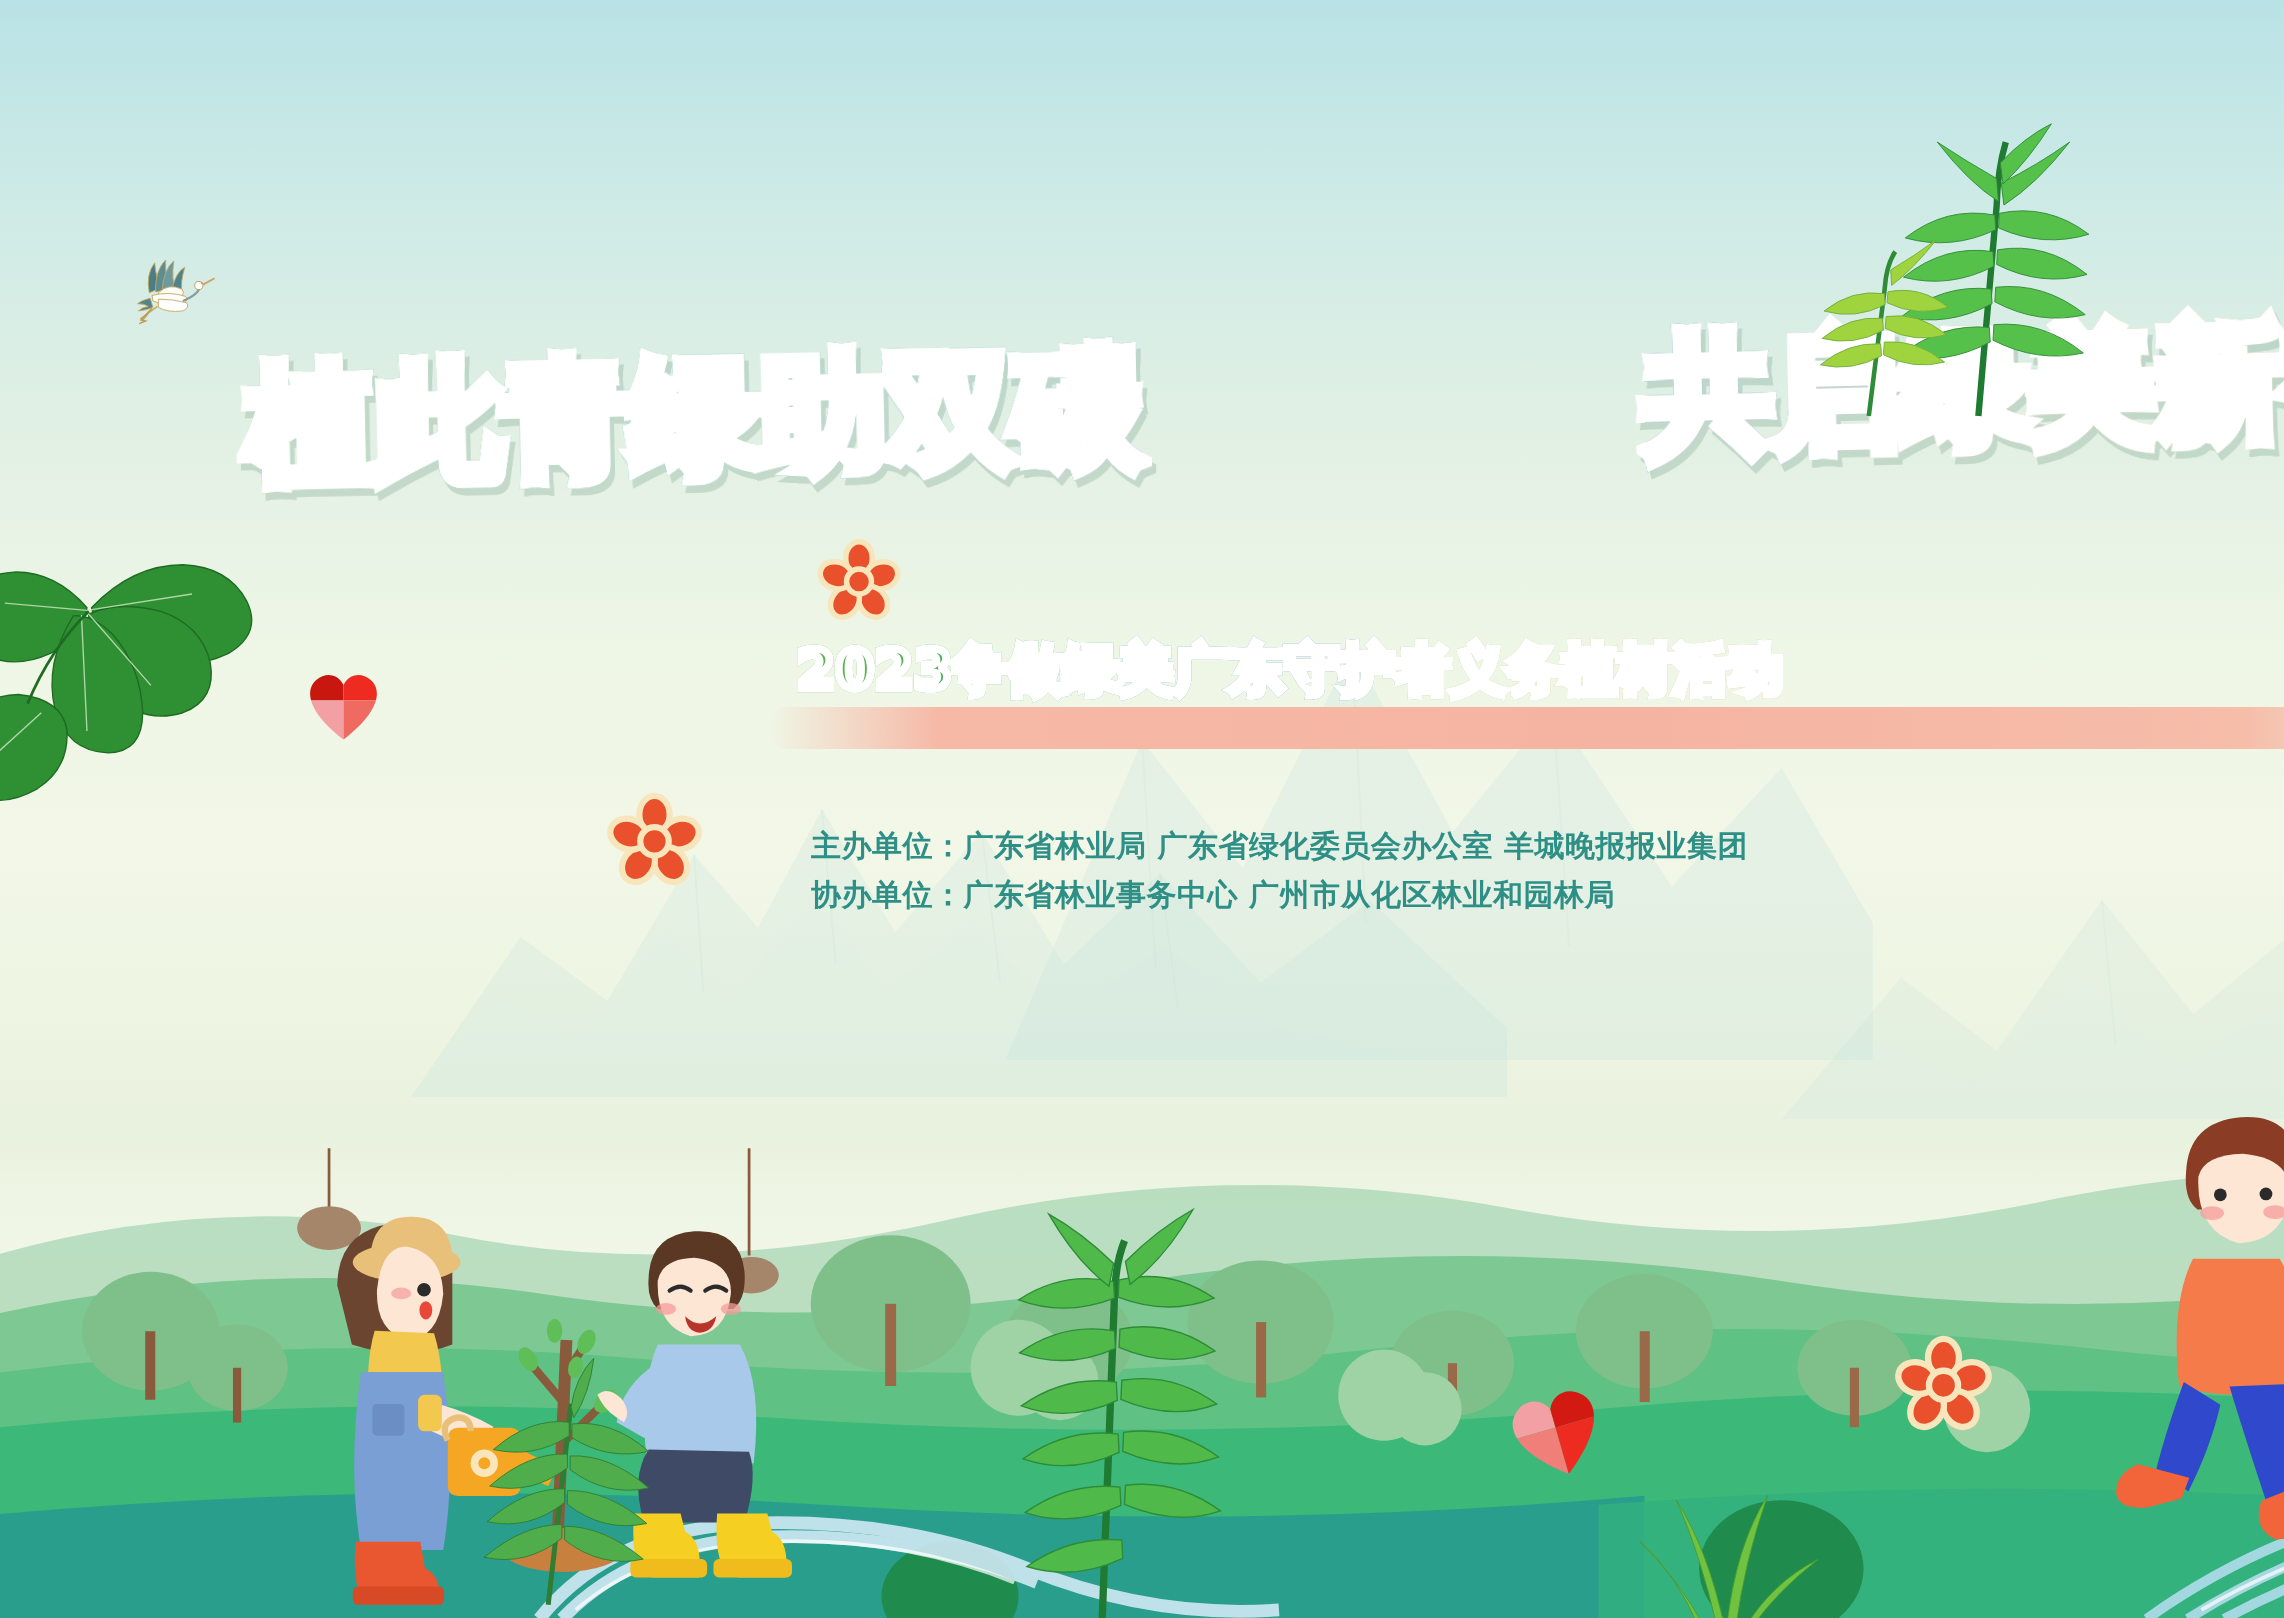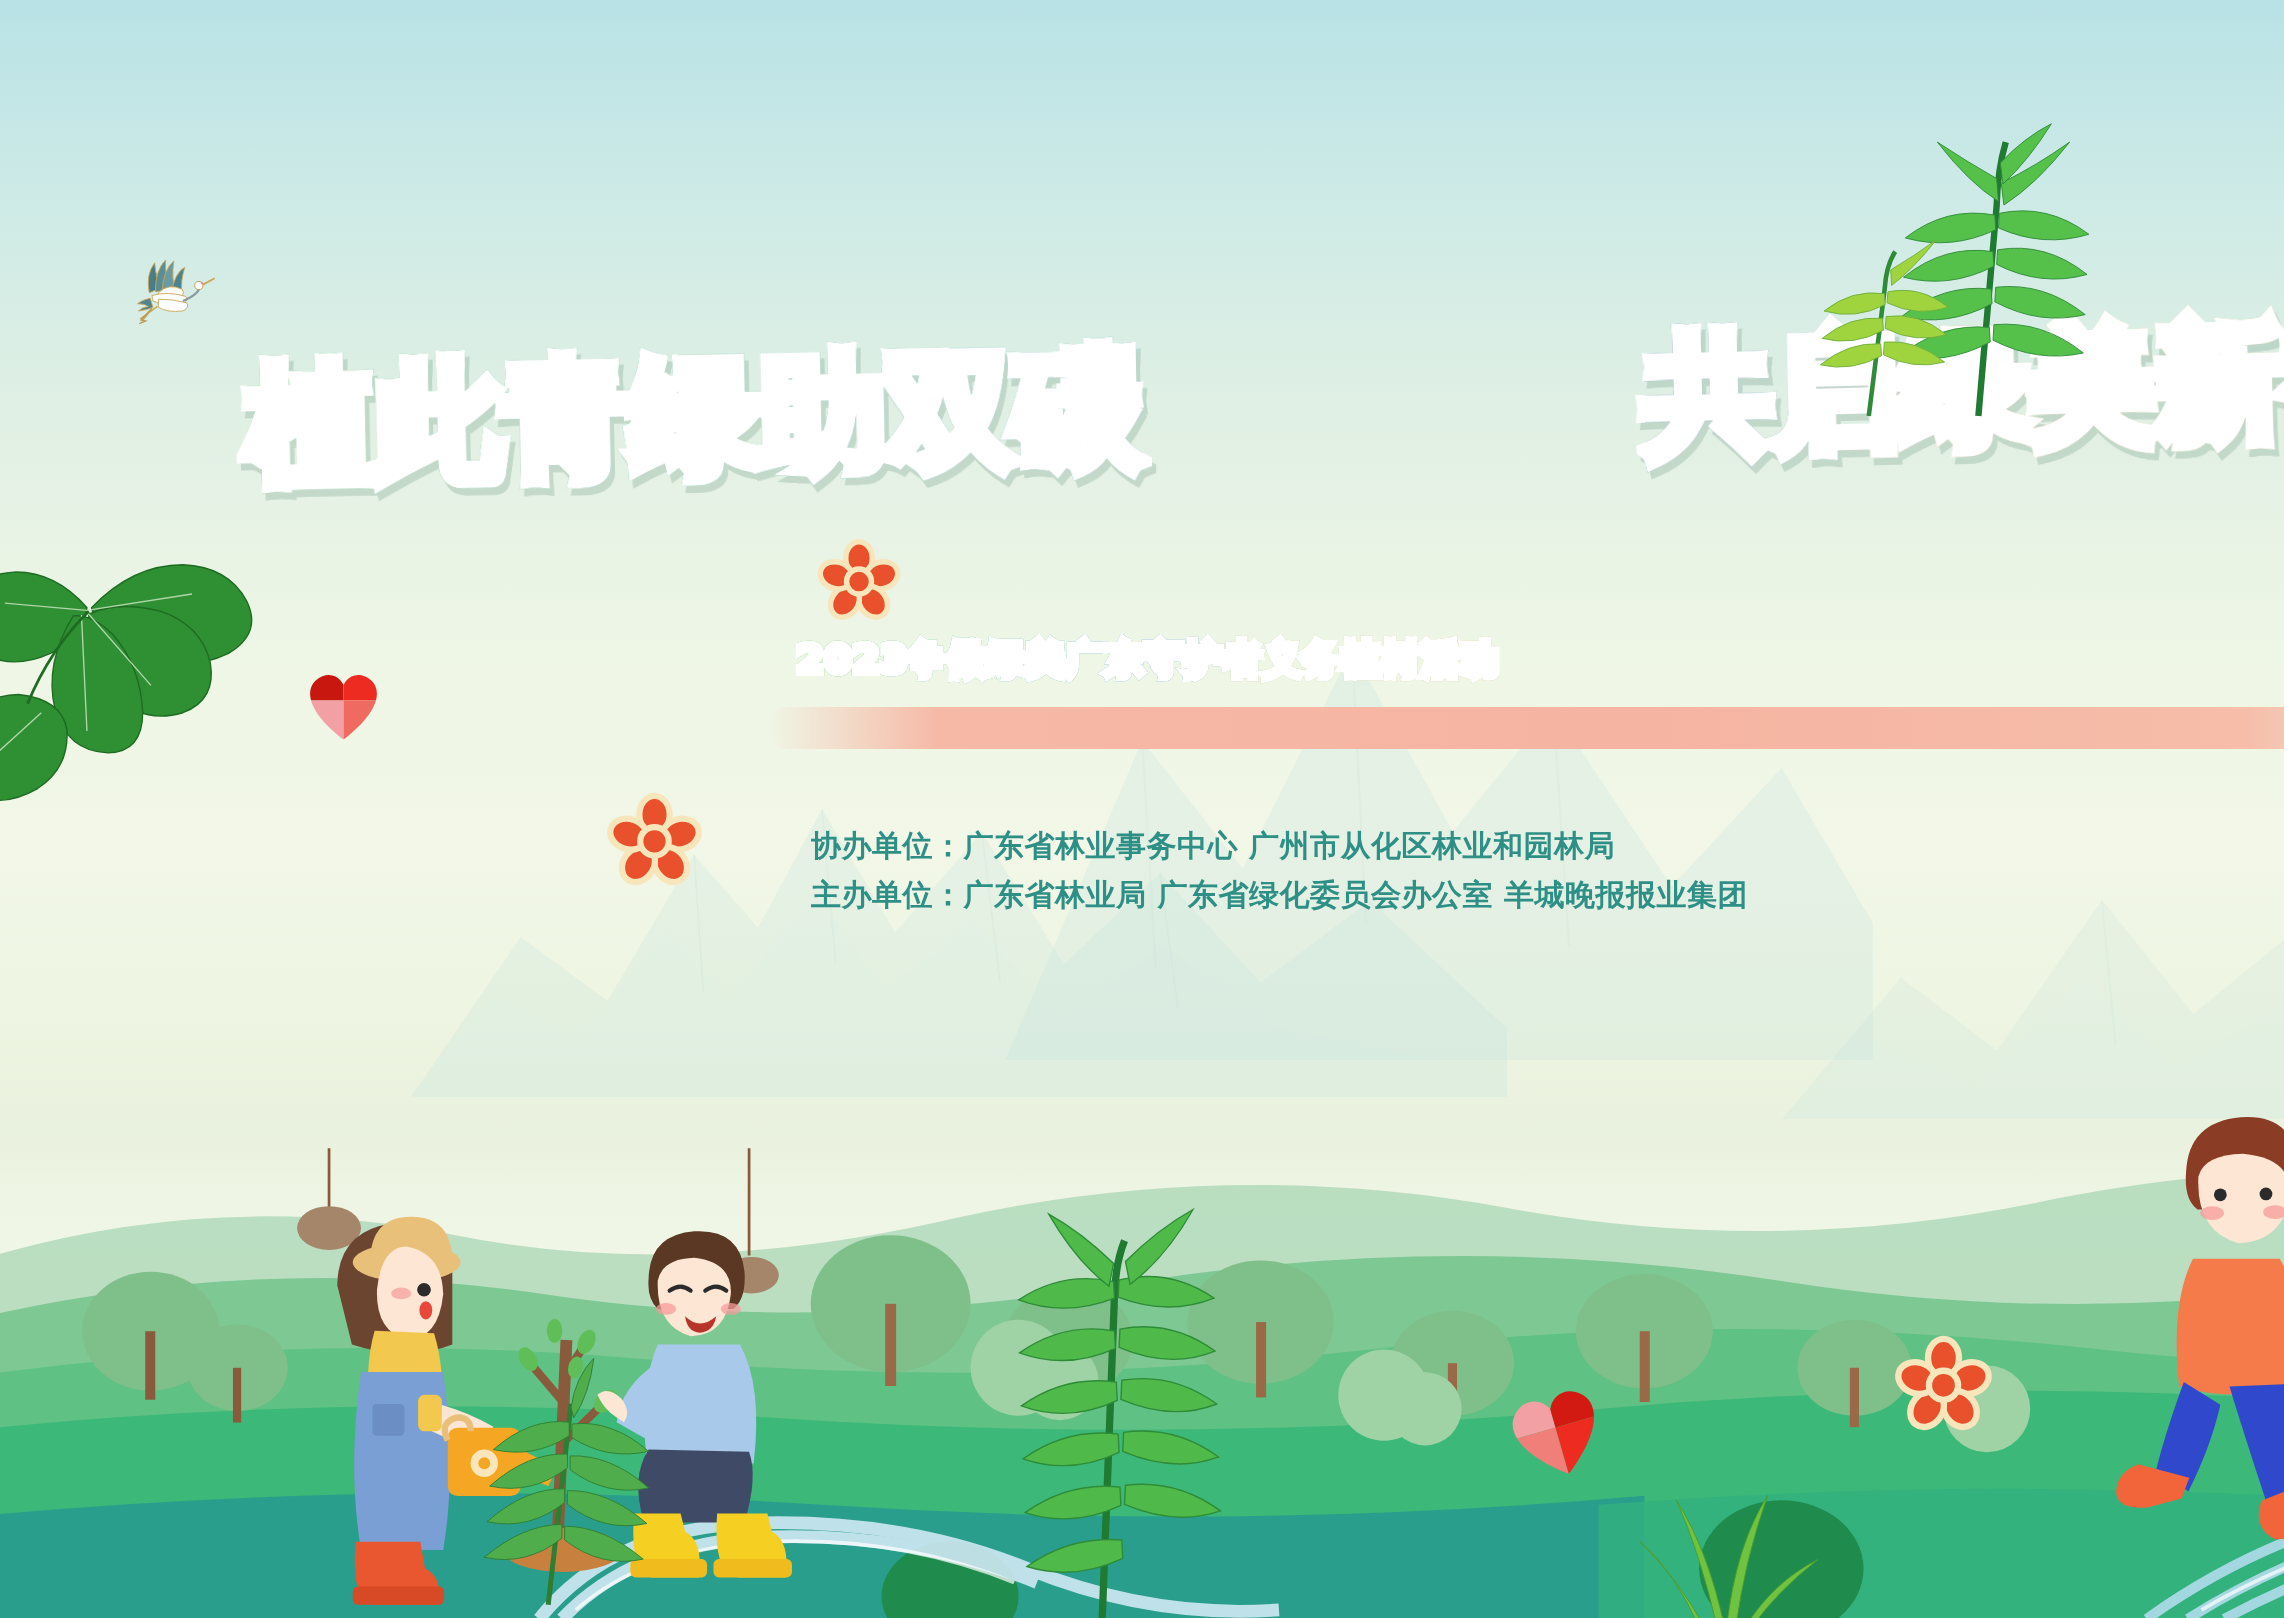--- a/index.html
+++ b/index.html
@@ -54,21 +54,21 @@
 
   
   .sub-band{
     position:absolute;left:767px;top:707px;width:1718px;height:42px;
     background:linear-gradient(90deg,rgba(247,186,168,0) 0%,#f6b9a6 10%,#f5b4a1 50%,#f6bda9 86%,rgba(246,189,169,0) 100%);
     border-radius:21px;
   }
   .subtitle{
     position:absolute;left:797px;top:634px;
     font-family:"DejaVu Sans","Liberation Sans",sans-serif;
-    font-weight:bold;font-size:38px;letter-spacing:1.4px;white-space:nowrap;
+    font-weight:bold;font-size:54px;letter-spacing:1.4px;white-space:nowrap;
     -webkit-text-stroke:8.2px #ffffff;paint-order:stroke fill;
     background:linear-gradient(95deg,#5cb447 0%,#4fb25a 14%,#3fae7a 26%,#3da68e 36%,#3f89a8 46%,#4a82b3 54%,#a9bd6c 64%,#9fc063 72%,#c9b070 86%,#cdae62 100%);
     -webkit-background-clip:text;background-clip:text;color:transparent;
   }
 
   
   .orgs{
     position:absolute;left:811px;top:822px;
     color:#2e8f86;
     font-family:"DejaVu Sans","Liberation Sans",sans-serif;
@@ -507,21 +507,21 @@
     <g fill="#6fc340" stroke="#4a9b2c" stroke-width="2">
       <path d="M340 420 Q300 250 250 140 Q320 250 356 420Z"></path>
       <path d="M360 420 Q380 240 450 130 Q400 270 380 420Z"></path>
       <path d="M300 420 Q250 300 170 230 Q260 320 312 420Z"></path>
       <path d="M400 420 Q460 320 560 270 Q470 340 414 420Z"></path>
     </g>
   </svg>
 
   <div class="orgs">
     <div class="row">
+      <span>主办单位：</span><span>广东省林业局  广东省绿化委员会办公室  羊城晚报报业集团</span>
+    </div>
+    <div class="row">
       <span>协办单位：</span><span>广东省林业事务中心  广州市从化区林业和园林局</span>
     </div>
-    <div class="row">
-      <span>主办单位：</span><span>广东省林业局  广东省绿化委员会办公室  羊城晚报报业集团</span>
-    </div>
   </div>
 
 </div>
 
 
 </body></html>

